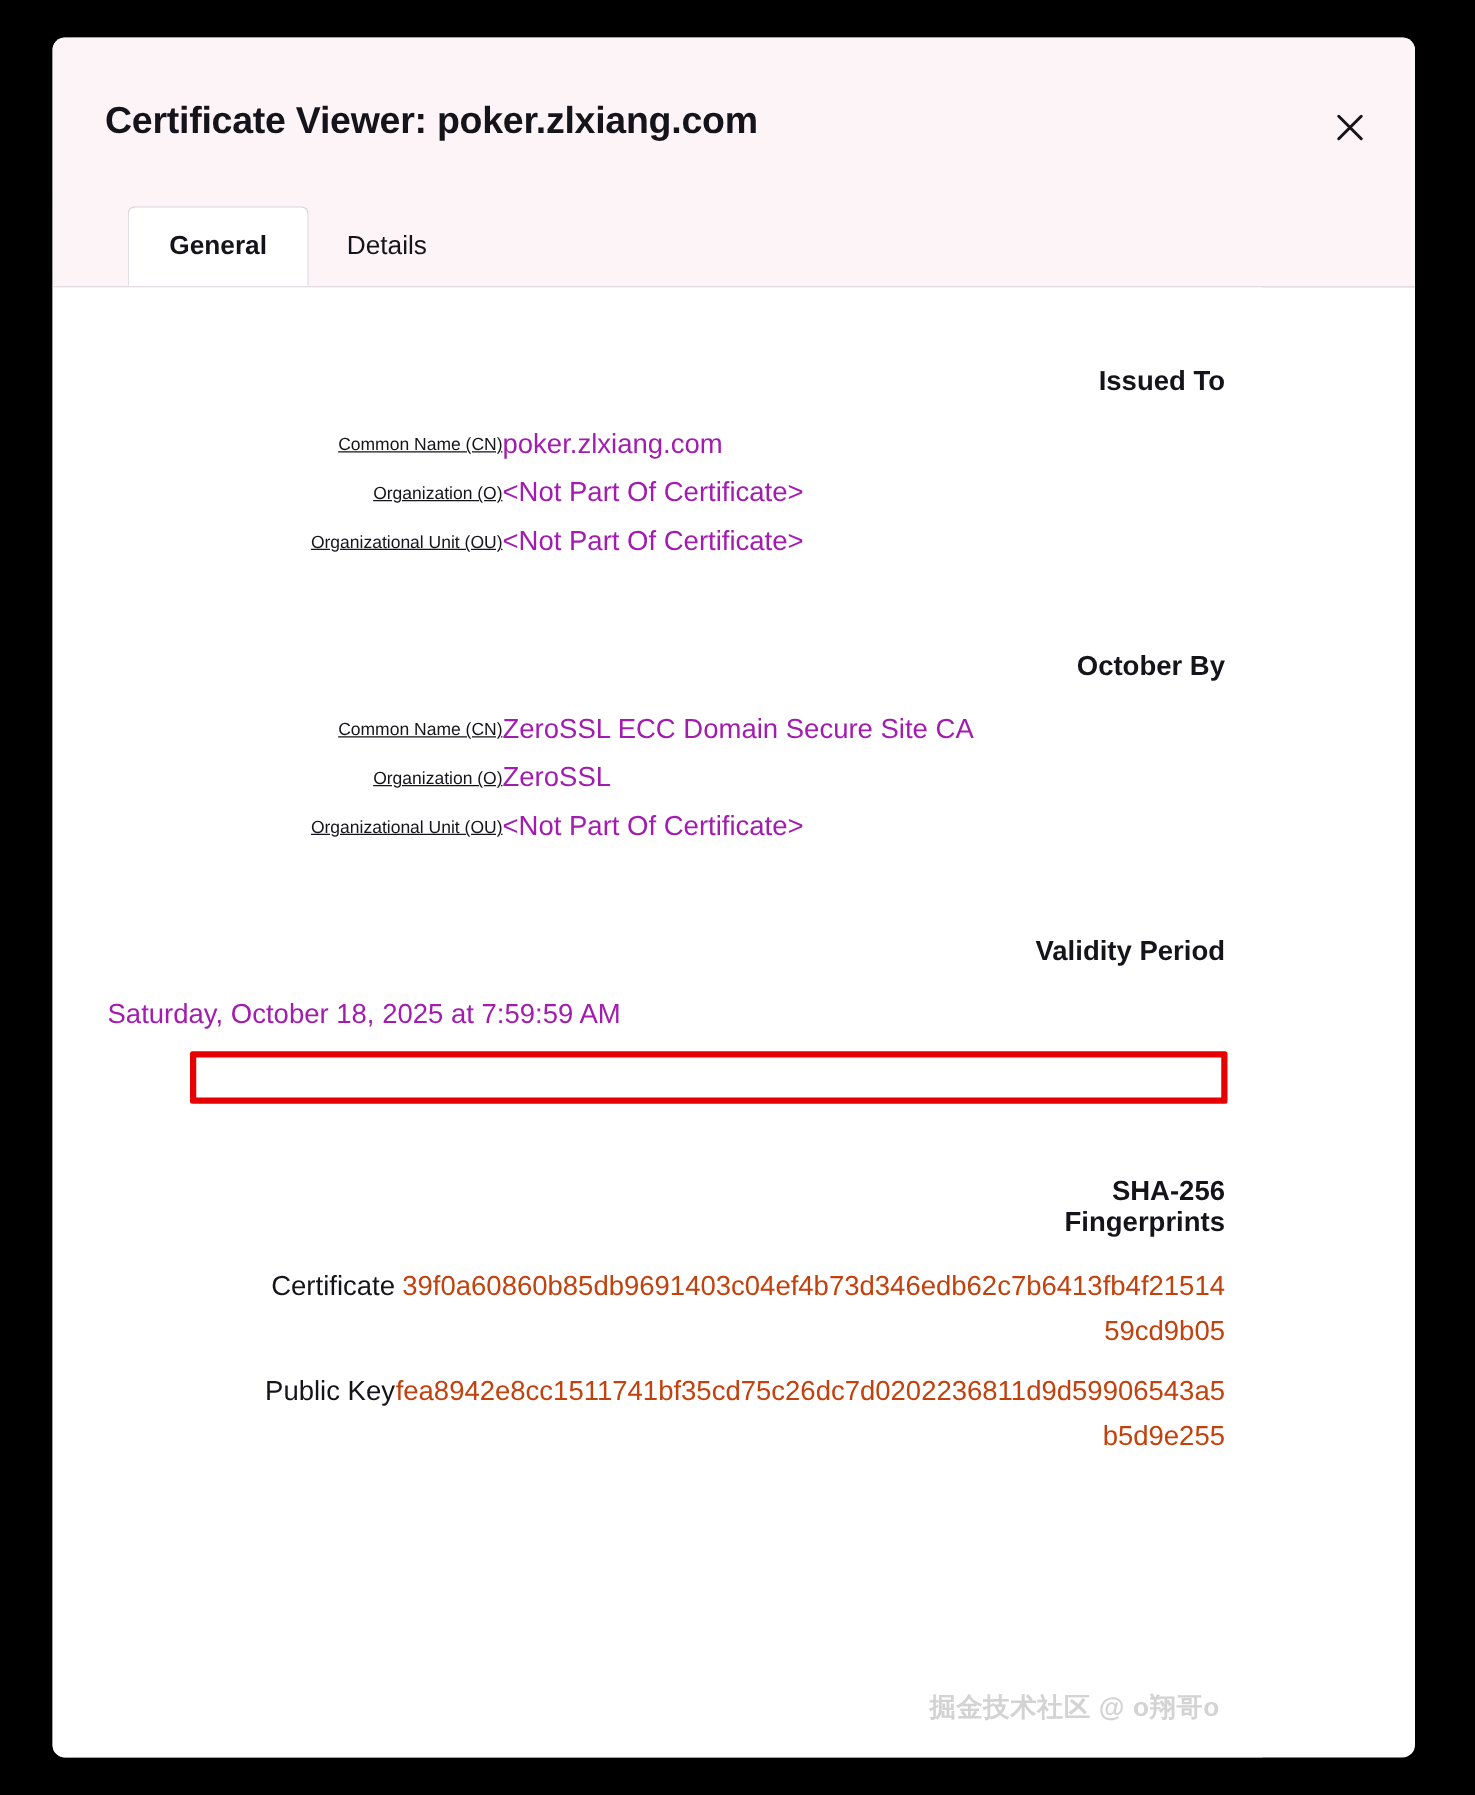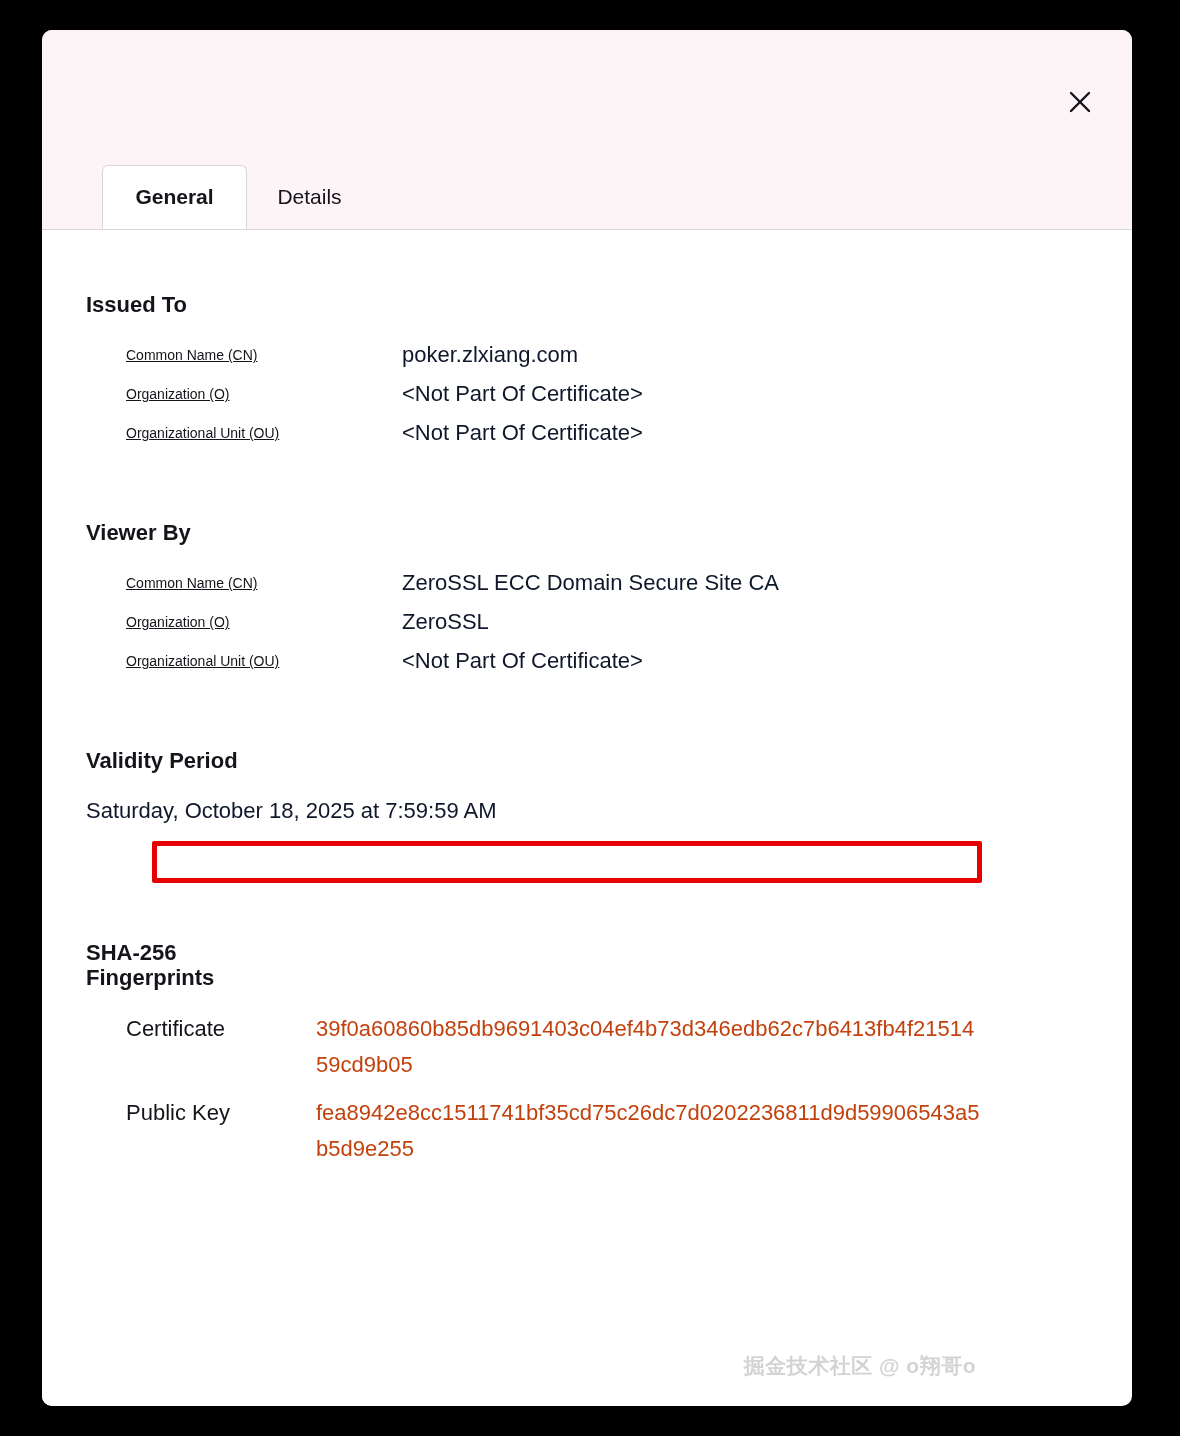--- a/index.html
+++ b/index.html
@@ -88,20 +88,21 @@
   .tab-general { left: 60px; width: 145px; }
   .tab-details { left: 205px; width: 125px; }
 
   .body {
     position: absolute;
     left: 0;
     top: 200px;
     width: 968px;
     bottom: 0;
     background: #ffffff;
+    text-align: right;
   }
 
   .section {
     position: absolute;
     left: 44px;
     right: 30px;
   }
   .section-title {
     font-size: 22px;
     font-weight: bold;
@@ -121,21 +122,21 @@
     padding-left: 40px;
     box-sizing: border-box;
     font-size: 14px;
     color: #15141a;
     line-height: 36px;
     white-space: nowrap;
     text-decoration: underline;
   }
   .row-value {
     font-size: 22px;
-    color: #0f172a;
+    color: #a21caf;
     line-height: 36px;
   }
   .mono-value {
     font-size: 22px;
     color: #c2410c;
     line-height: 36px;
     max-width: 740px;
     word-break: break-all;
   }
 
@@ -182,20 +183,21 @@
     letter-spacing: 0.5px;
   }
 </style>
 </head>
 <body>
 
 <div class="page">
   <div class="dialog">
 
     <div class="dialog-header">
+      <div class="dialog-title">Certificate Viewer: poker.zlxiang.com</div>
       <div class="close-btn">
         <svg width="26" height="26" viewBox="0 0 26 26" aria-hidden="true">
           <line x1="4" y1="4" x2="22" y2="22" stroke="#15141a" stroke-width="2.4" stroke-linecap="round"></line>
           <line x1="22" y1="4" x2="4" y2="22" stroke="#15141a" stroke-width="2.4" stroke-linecap="round"></line>
         </svg>
       </div>
     </div>
 
     <div class="tabs">
       <div class="tab tab-details">
@@ -218,21 +220,21 @@
           <div class="row-label">Organization (O)</div>
           <div class="row-value">&lt;Not Part Of Certificate&gt;</div>
         </div>
         <div class="row">
           <div class="row-label">Organizational Unit (OU)</div>
           <div class="row-value">&lt;Not Part Of Certificate&gt;</div>
         </div>
       </div>
 
       <div class="section sec-issued-by">
-        <div class="section-title">Viewer By</div>
+        <div class="section-title">October By</div>
         <div class="row">
           <div class="row-label">Common Name (CN)</div>
           <div class="row-value">ZeroSSL ECC Domain Secure Site CA</div>
         </div>
         <div class="row">
           <div class="row-label">Organization (O)</div>
           <div class="row-value">ZeroSSL</div>
         </div>
         <div class="row">
           <div class="row-label">Organizational Unit (OU)</div>

